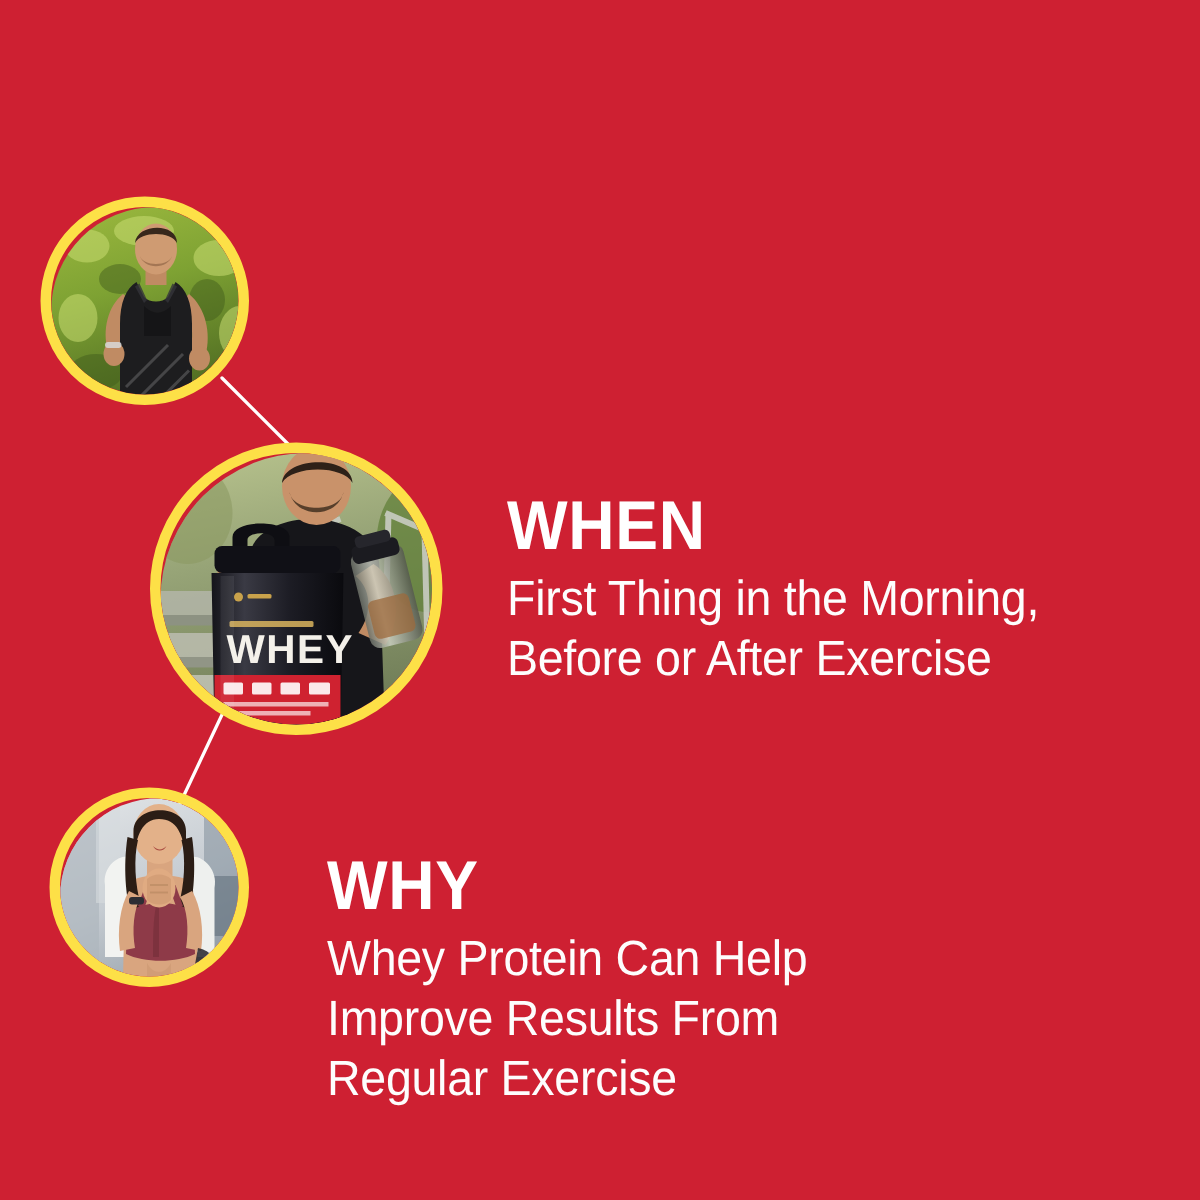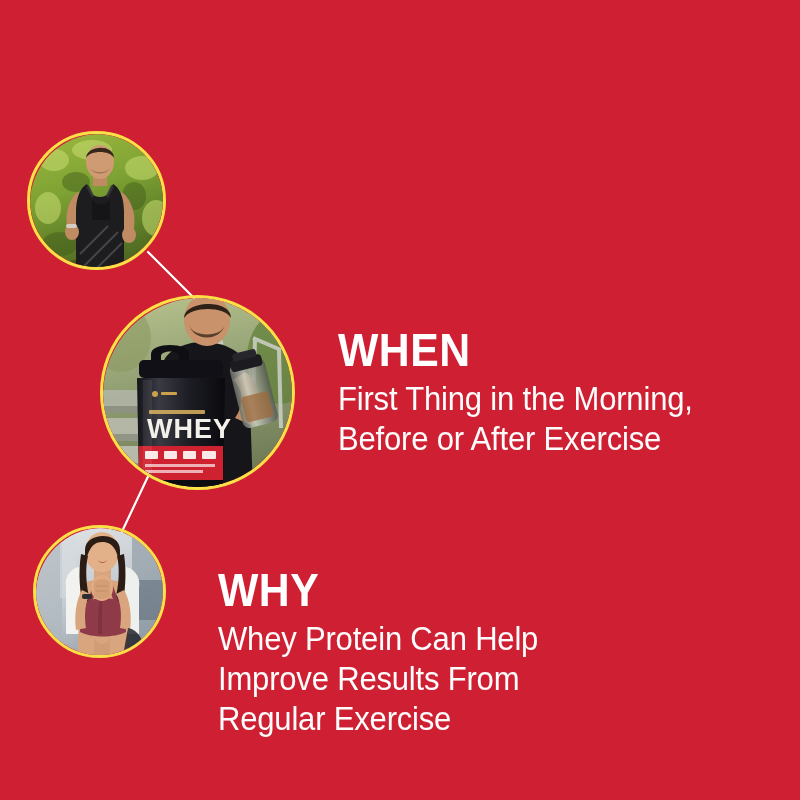--- a/index.html
+++ b/index.html
@@ -25,21 +25,21 @@
     width: 800px; height: 800px;
     pointer-events: none;
     z-index: 1;
   }
 
   
   .photo-circle {
     position: absolute;
     border-radius: 50%;
     overflow: hidden;
-    border: 3px solid #fde047;
+    border: 7px solid #fde047;
     box-sizing: border-box;
     z-index: 3;
   }
   .photo-inner {
     position: absolute;
     left: 0; top: 0;
     width: 100%; height: 100%;
     border-radius: 50%;
     overflow: hidden;
   }

